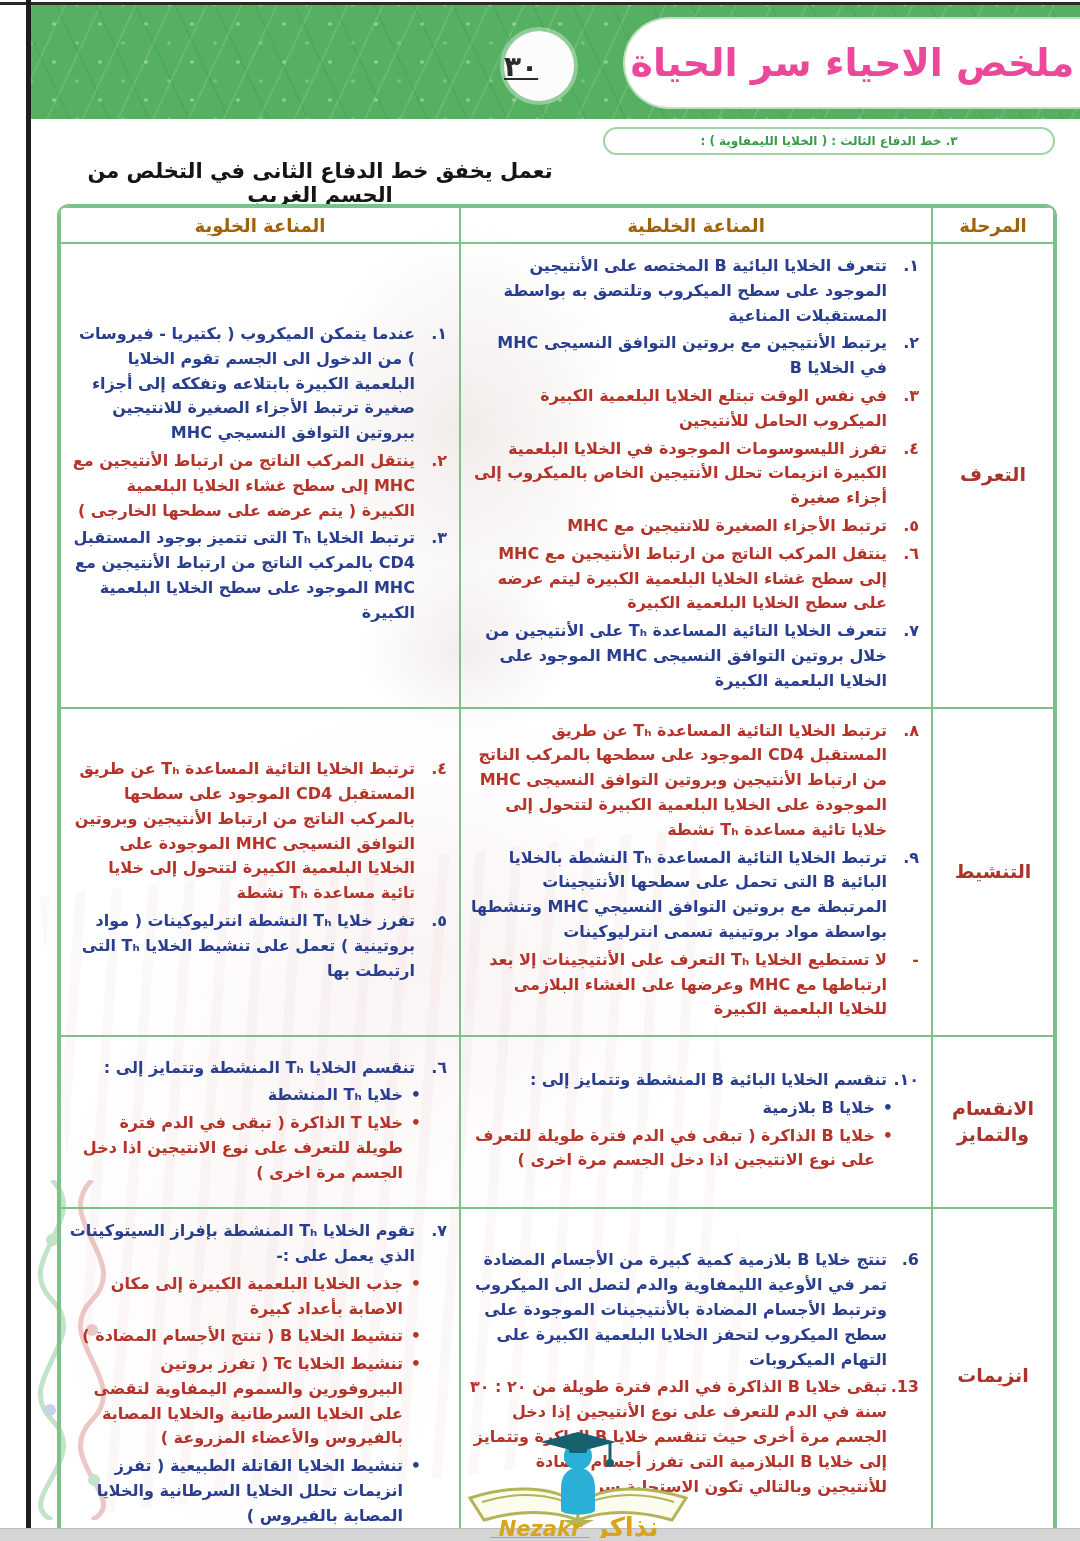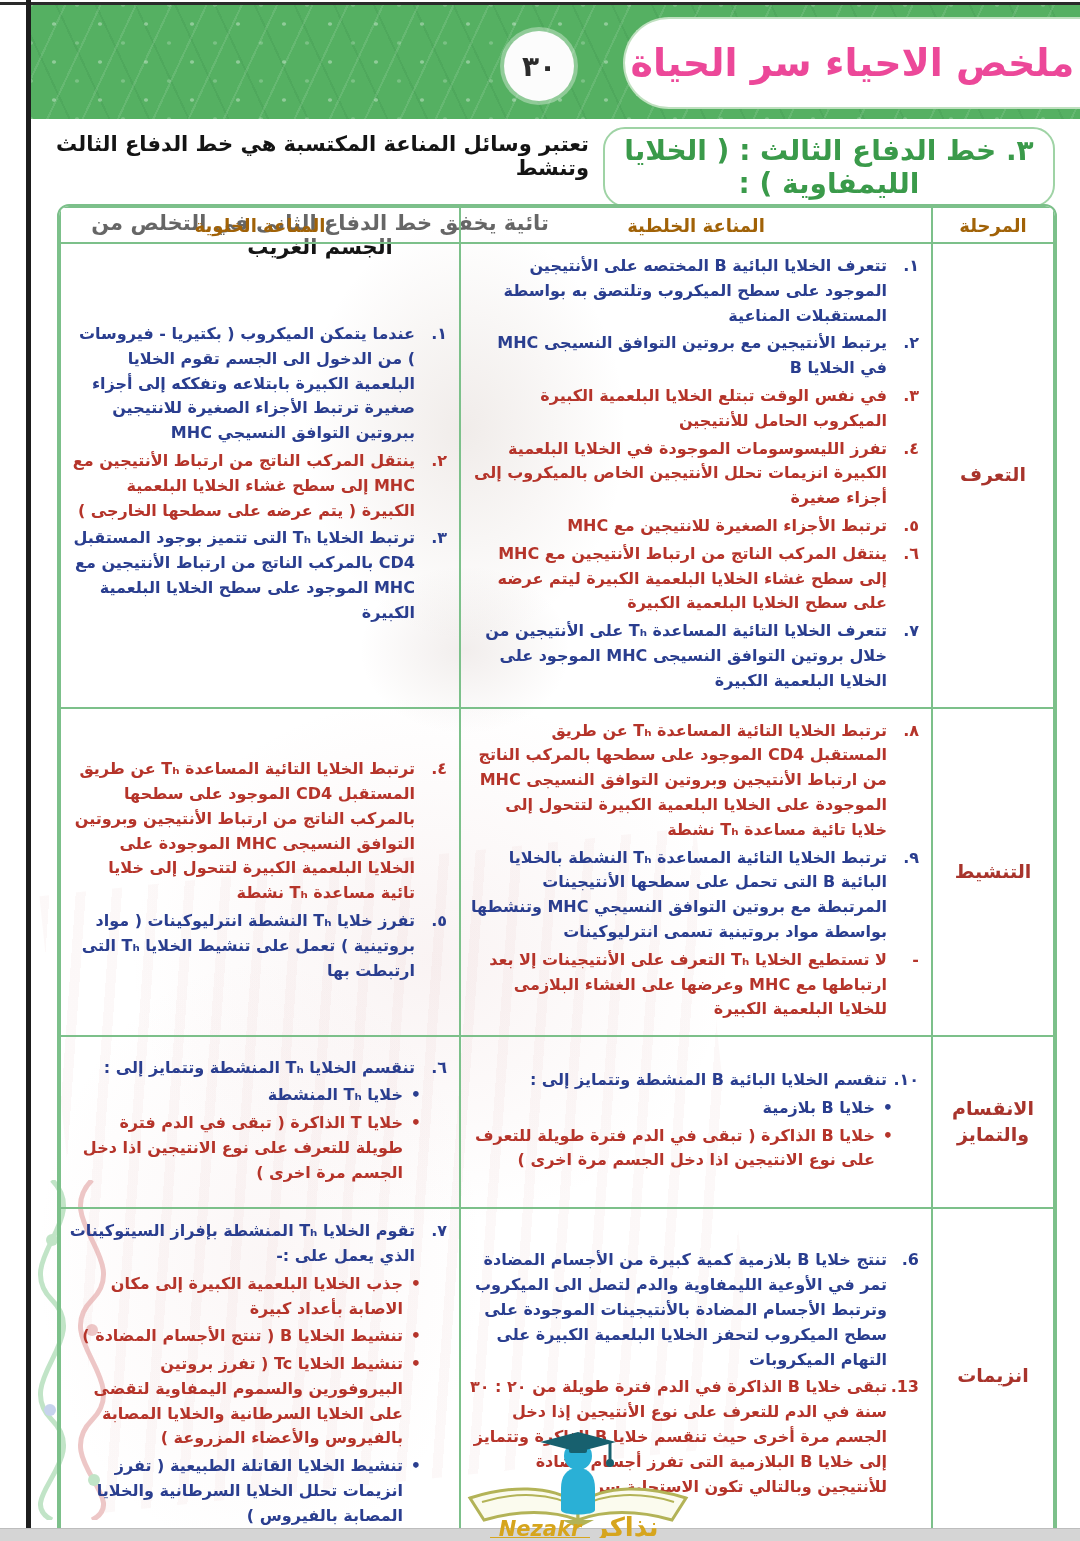--- a/index.html
+++ b/index.html
@@ -29,28 +29,28 @@
       radial-gradient(rgba(255,255,255,.35) 1.5px, transparent 2.6px) 0 0/46px 38px,
       radial-gradient(rgba(255,255,255,.22) 1.5px, transparent 2.6px) 23px 19px/46px 38px,
       repeating-linear-gradient(115deg, transparent 0 30px, rgba(255,255,255,.10) 30px 32px),
       repeating-linear-gradient(65deg, transparent 0 34px, rgba(20,90,40,.09) 34px 36px),
       #55b062;}
   .title-band{position:absolute;right:0;top:12px;width:455px;height:88px;background:#fff;
     border:2px solid #bfe0bf;border-right:none;border-radius:54px 0 0 54px;
     display:flex;align-items:center;justify-content:center;}
   .title-band span{color:#ec4899;font-size:38px;font-weight:bold;letter-spacing:-1px;}
   .page-circle{position:absolute;left:473px;top:26px;width:70px;height:70px;border-radius:50%;
-    background:#fcfcfc;display:flex;align-items:center;justify-content:center;
-    color:#2b2b2b;font-size:28px;font-weight:bold;box-shadow:0 0 0 4px rgba(255,255,255,.35);}
+    background:#fcfcfc;display:flex;align-items:center;
+    color:#2b2b2b;font-size:28px;font-weight:bold;box-shadow:0 0 0 4px rgba(255,255,255,.35);text-decoration:underline;}
 
   
   .intro{position:absolute;top:127px;left:40px;right:25px;z-index:2;direction:rtl;}
   .intro-row{display:flex;gap:14px;align-items:flex-start;}
   .intro-pill{flex:none;width:432px;border:2px solid #9fd3a5;border-radius:22px;padding:5px 8px;
-    text-align:center;color:#3a9a4a;font-size:28px;font-weight:bold;background:#fff;}
+    text-align:center;color:#3a9a4a;font-size:12px;font-weight:bold;background:#fff;}
   .intro-text{font-size:21px;color:#141414;font-weight:bold;text-align:right;padding-top:5px;}
   .intro-line2{width:520px;margin-right:auto;margin-left:20px;text-align:center;
     font-size:21px;color:#141414;font-weight:bold;margin-top:4px;}
 
   
   .tbl-wrap{position:absolute;top:204px;left:57px;width:996px;z-index:2;
     border:2px solid #7cc08a;border-radius:12px;overflow:hidden;}
   table{width:100%;border-collapse:collapse;direction:rtl;}
   th,td{border:2px solid #7cc08a;}
   thead th{height:32px;color:#a16207;font-size:18px;font-weight:bold;text-align:center;background:rgba(255,255,255,.35);}
@@ -99,23 +99,22 @@
     <div class="title-band">
       <span>ملخص الاحياء سر الحياة</span>
     </div>
   </div>
 
   <div class="intro">
     <div class="intro-row">
       <div class="intro-pill">
         <span>٣. خط الدفاع الثالث : ( الخلايا الليمفاوية ) :</span>
       </div>
-      <div class="intro-text">تعتبر وسائل المناعة المكتسبة هي خط الدفاع الثالث وتنشط</div>
     </div>
-    <div class="intro-line2">تائية يخفق خط الدفاع الثانى في التخلص من الجسم الغريب</div>
+    <div class="intro-line2">تعمل يخفق خط الدفاع الثانى في التخلص من الجسم الغريب</div>
   </div>
 
   <div class="tbl-wrap">
     <table>
       <colgroup>
           <col style="width:112px">
           <col class="col-humoral" style="width:472px">
           <col>
         </colgroup>
       <thead>

